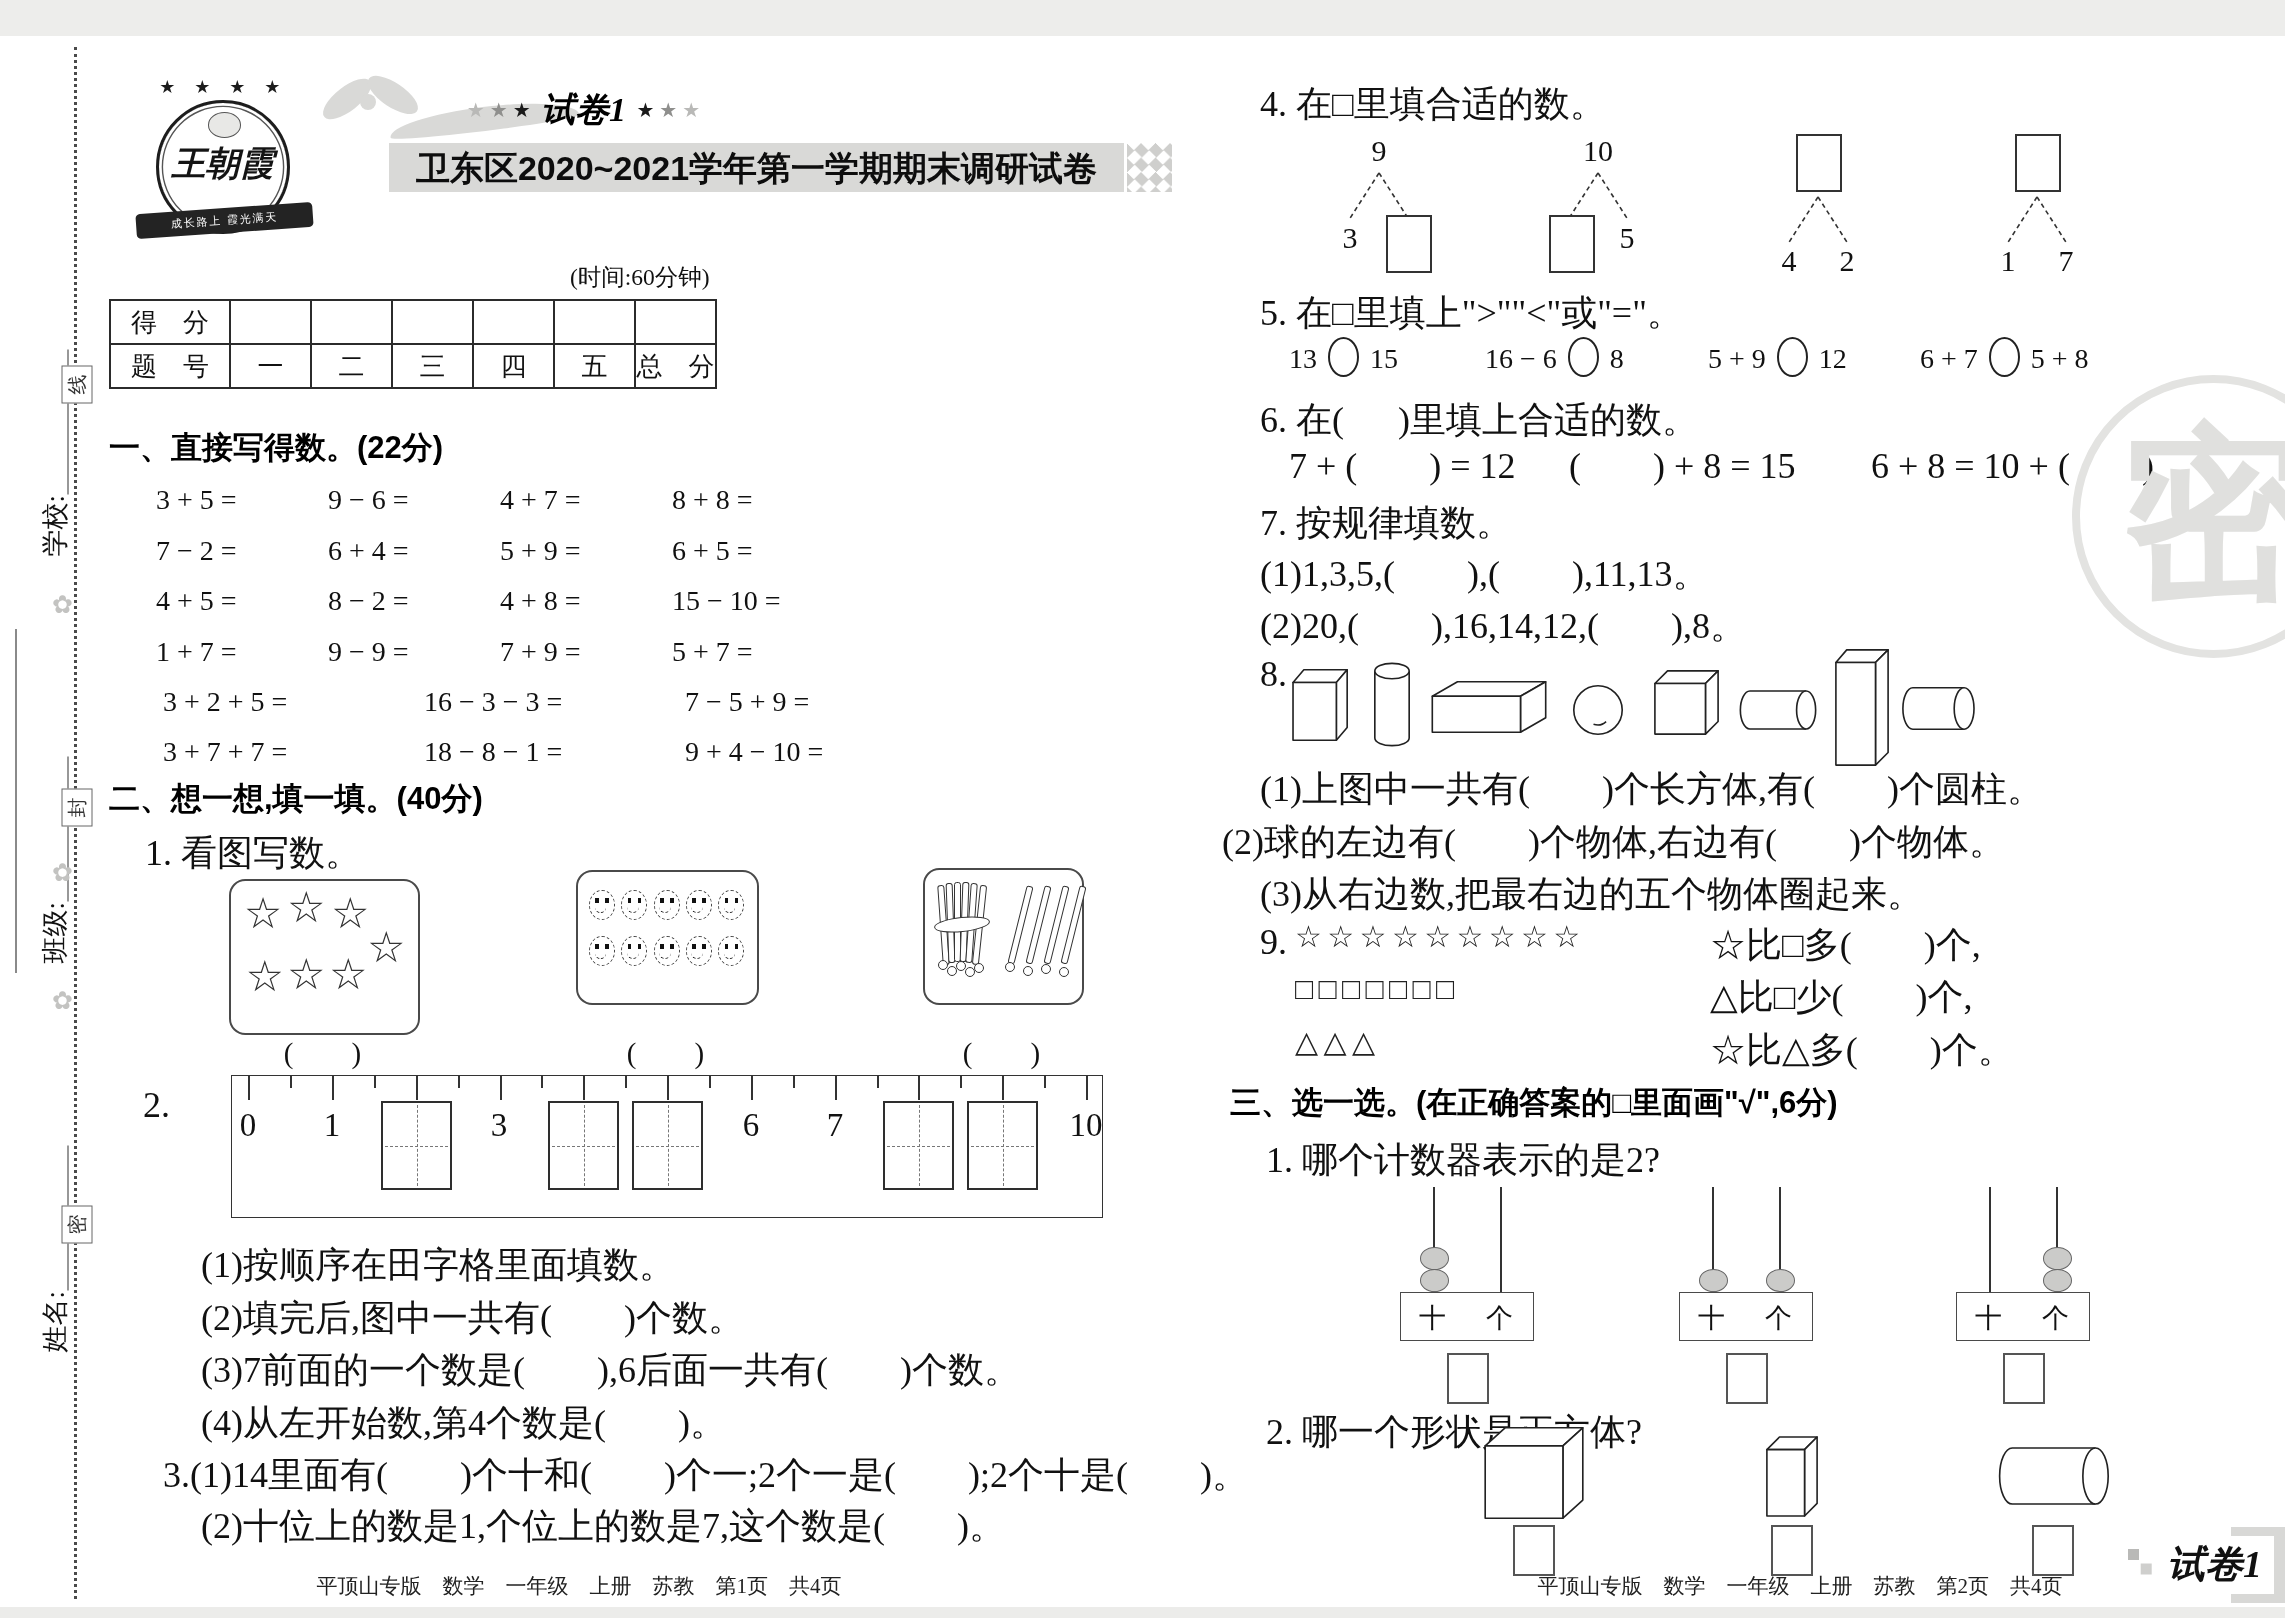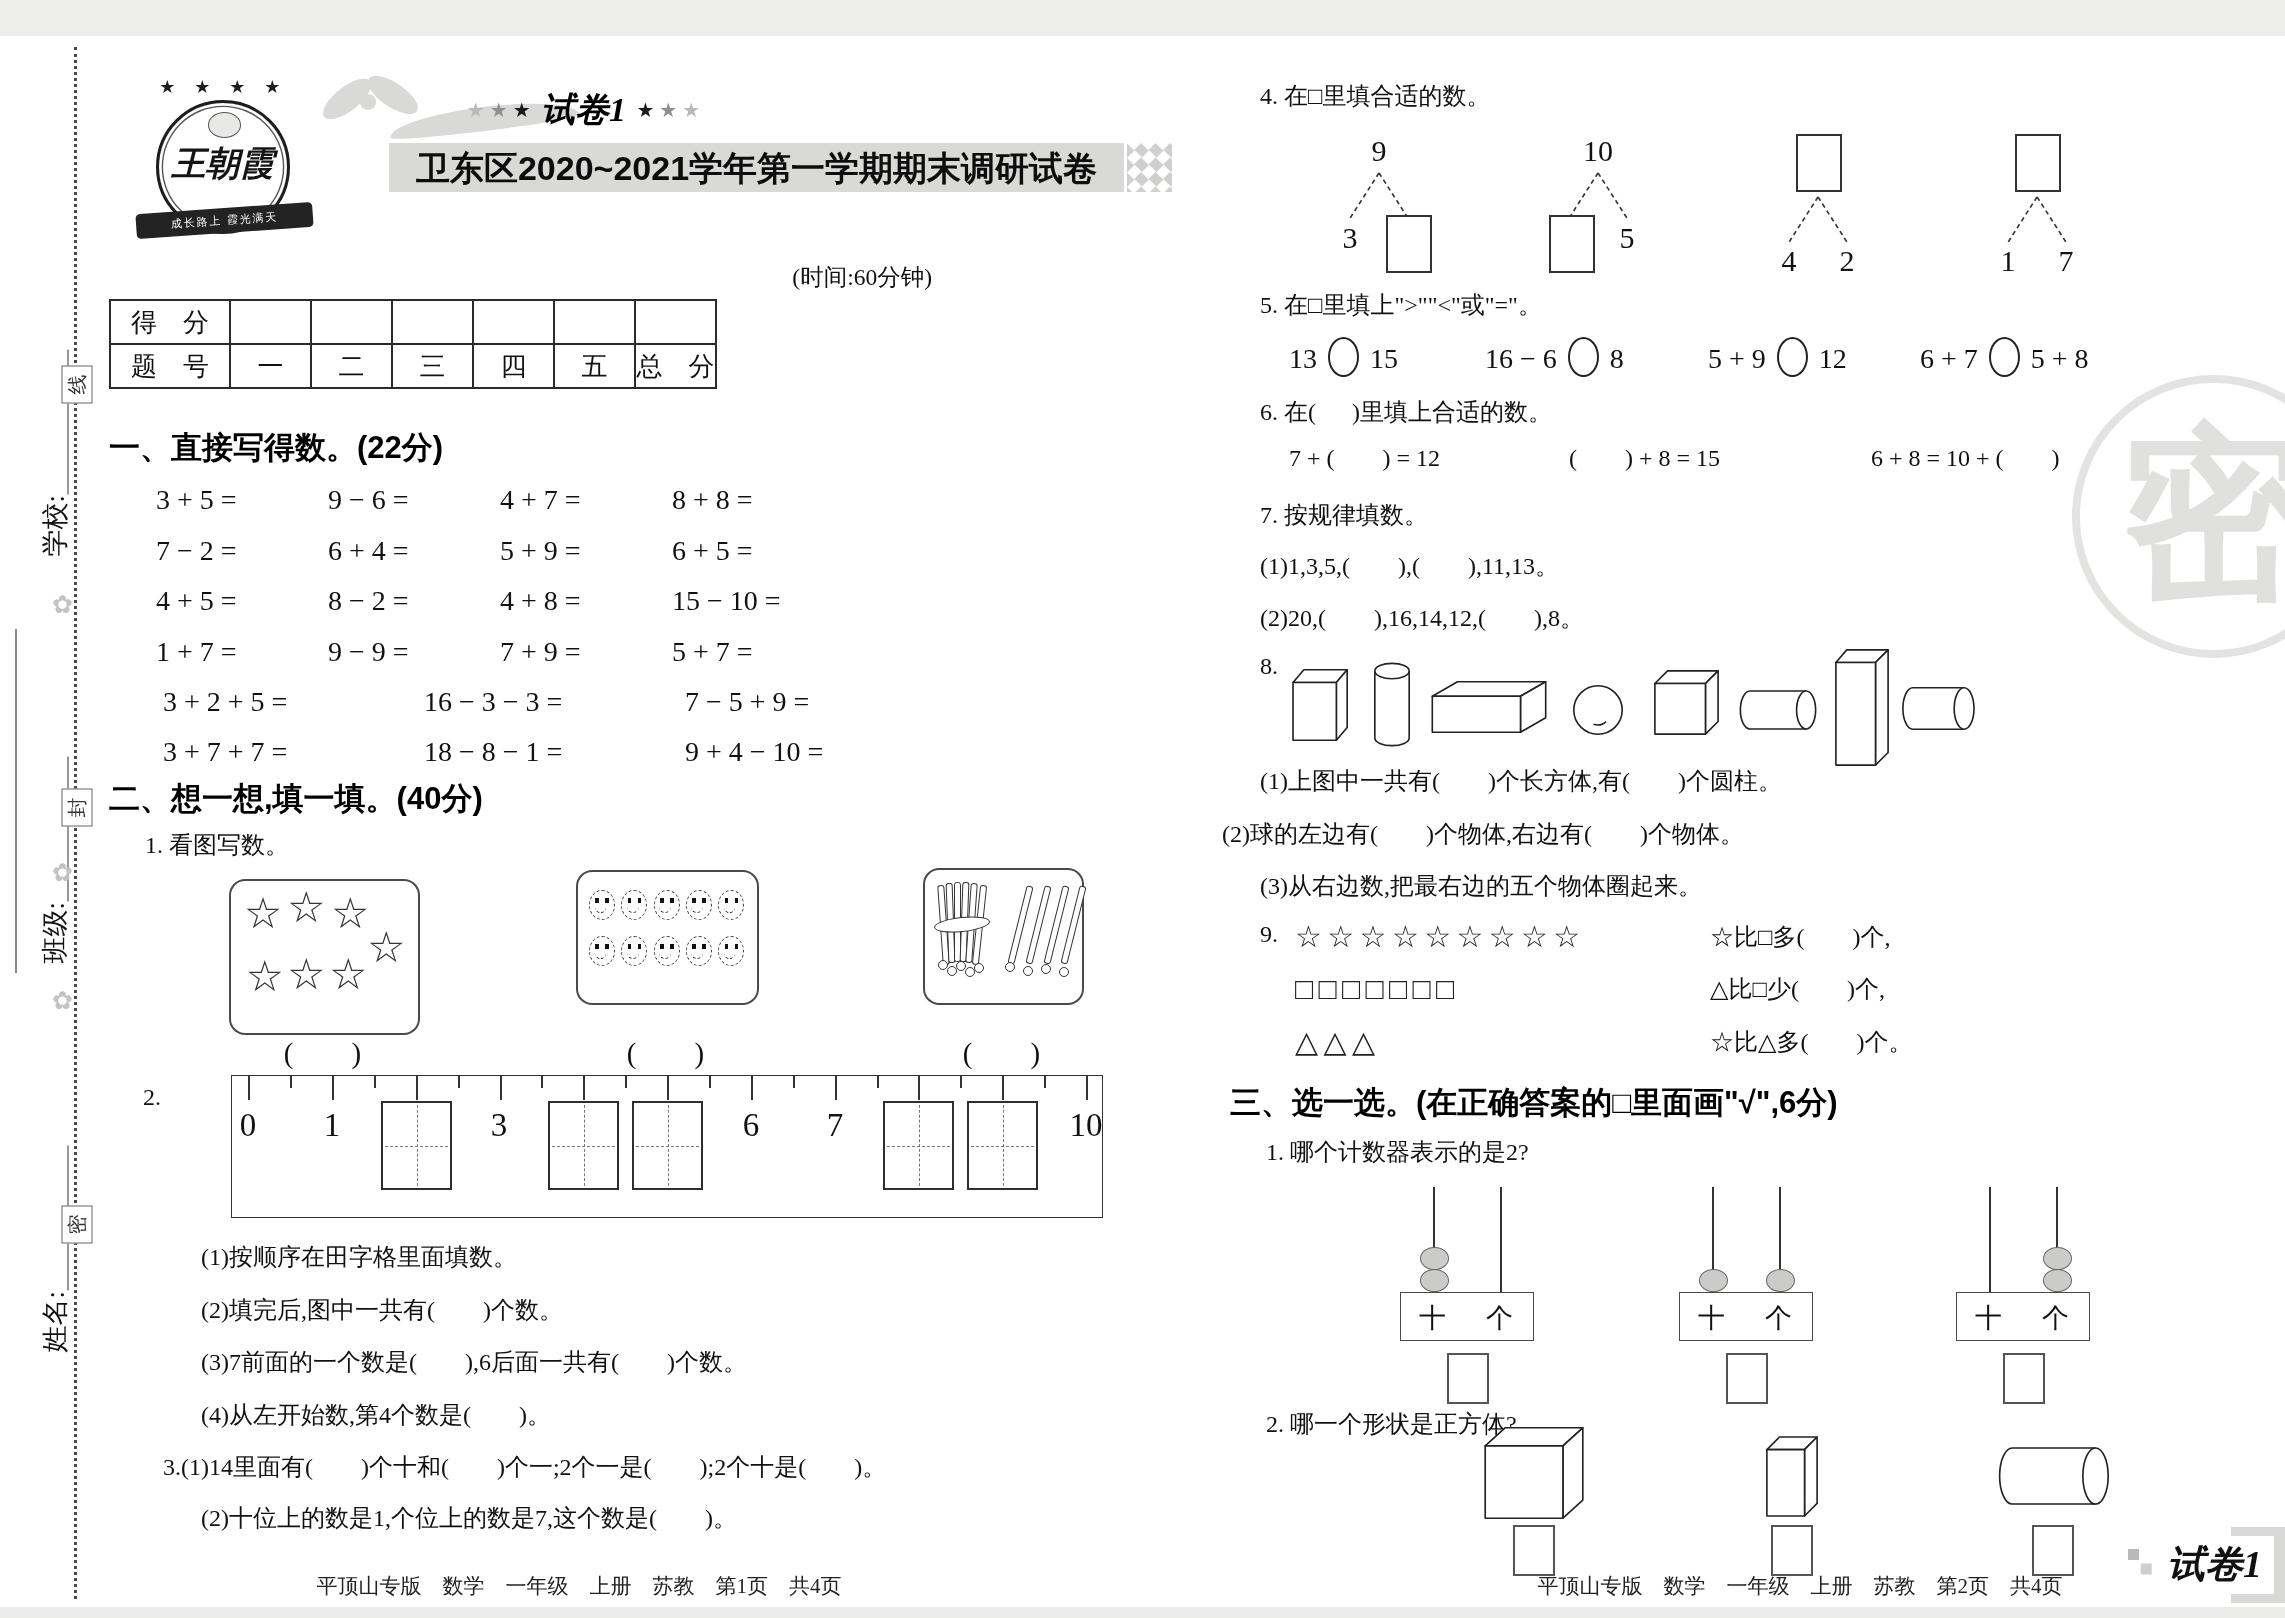--- a/index.html
+++ b/index.html
@@ -34,30 +34,30 @@
   
   .star-title{position:absolute;left:380px;top:87px;width:407px;text-align:center;font-size:20px;}
   .star-title .sg1{color:#b9b9b7;}.star-title .sg2{color:#8f8f8d;}.star-title .sd{color:#1a1a1a;}
   .star-title .exam-no{font:bold italic 34px "Liberation Serif",serif;color:#000;margin:0 5.4px;vertical-align:-3.6px;}
   .banner{position:absolute;left:389px;top:143px;width:735px;height:49px;background:#d9d9d7;
           font:bold 34px "Liberation Sans","DejaVu Sans",sans-serif;line-height:50px;text-align:center;color:#0d0d0d;}
   .banner-deco{position:absolute;left:1127px;top:143px;width:45px;height:49px;
                background:repeating-conic-gradient(from 45deg,#cfcfcd 0 90deg,#fff 0 180deg);background-size:14.5px 14.5px;}
   .subject{position:absolute;left:552px;top:204px;width:398px;text-align:center;
            font:bold 36px "Liberation Sans","DejaVu Sans",sans-serif;letter-spacing:5.4px;color:#000;}
-  .timenote{position:absolute;left:570px;top:261px;width:362px;text-align:right;font-size:23.5px;}
+  .timenote{position:absolute;left:570px;top:261px;width:362px;text-align:left;font-size:23.5px;}
 
   
   .score{position:absolute;left:109px;top:299px;border-collapse:collapse;}
   .score td{border:2.3px solid #2b2b2b;text-align:center;font-size:26px;height:42px;padding:0;}
   .score .c0{width:118px;}.score .c{width:79px;}
 
   
   .h1{position:absolute;font:bold 31px "Liberation Sans","DejaVu Sans",sans-serif;color:#000;white-space:pre;}
-  .line{position:absolute;font-size:24px;white-space:pre;}
+  .line{position:absolute;font-size:36px;white-space:pre;}
   .eqrow{position:absolute;left:156px;display:flex;font-size:28px;white-space:pre;}
   .eqrow span{display:inline-block;width:172px;}
   .eqrow.long{left:163px;}
   .eqrow.long span{width:261px;}
 
   
   .figbox{position:absolute;border:2.3px solid #4a4a4a;border-radius:16.3px;background:#fff;}
   .figstar{position:absolute;font-size:43px;color:#333;line-height:1;}
   .st0{left:12.7px;top:11px;}.st1{left:56px;top:5.4px;}.st2{left:100px;top:11px;}.st3{left:136px;top:45px;}
   .st4{left:14.5px;top:74px;}.st5{left:56px;top:72px;}.st6{left:98px;top:72px;}

